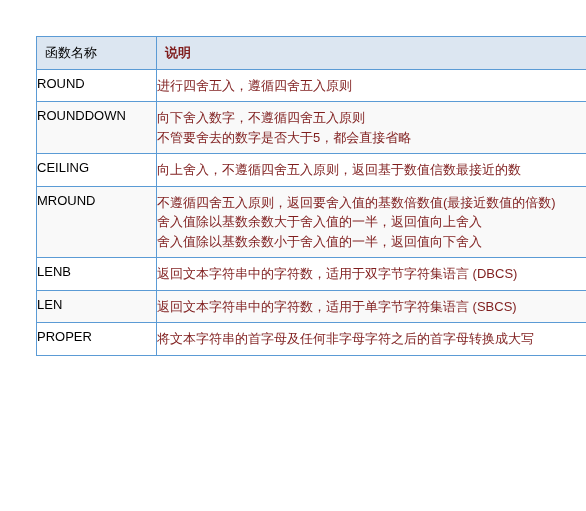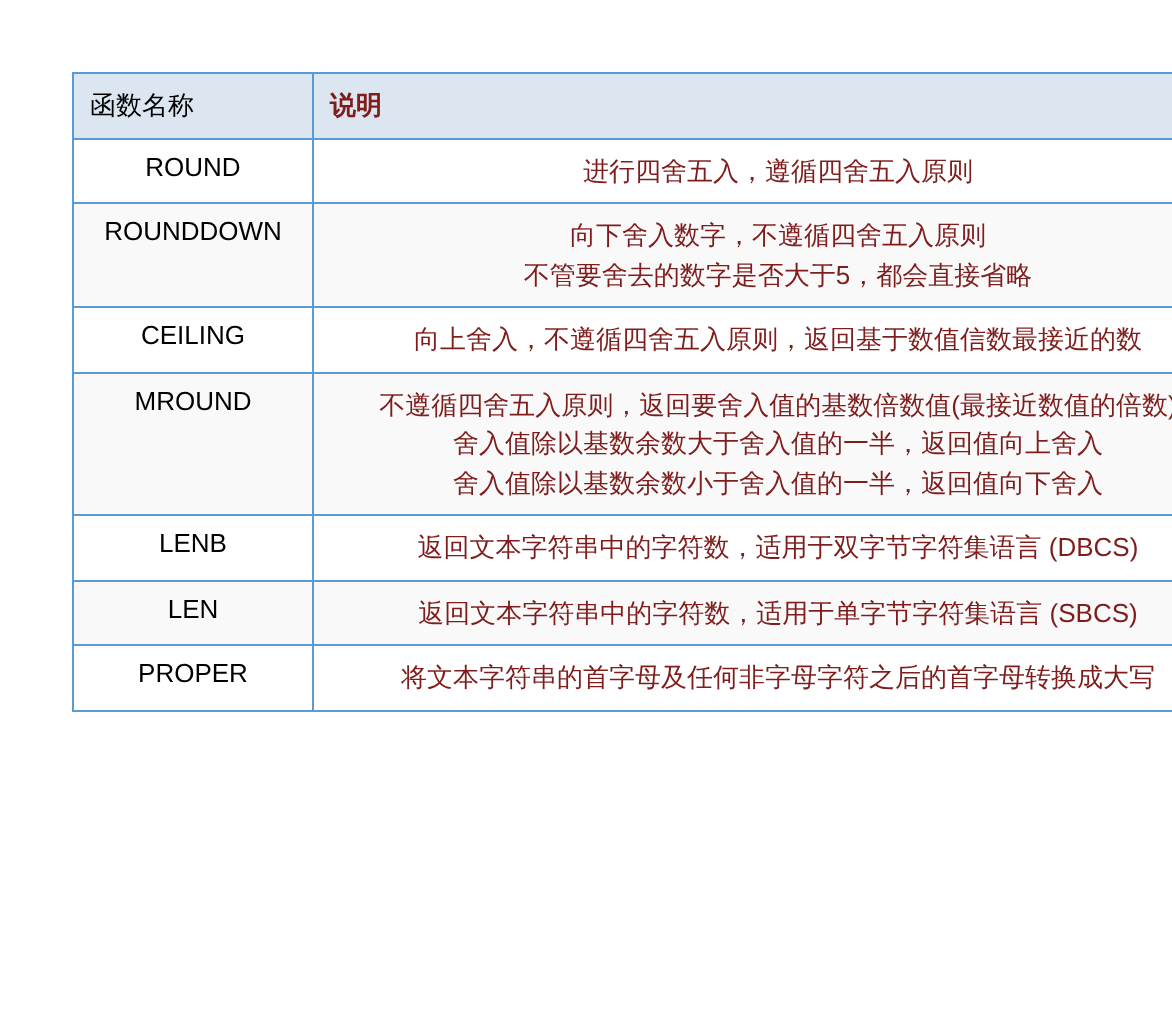--- a/index.html
+++ b/index.html
@@ -21,24 +21,23 @@
     th {
       background-color: #dce6f1;
       border: 1px solid #5b9bd5;
       padding: 6px 8px;
       text-align: left;
       font-weight: bold;
       color: #000;
     }
     td {
       border: 1px solid #5b9bd5;
-      padding: 6px 14px;
+      padding: 6px 0;
       vertical-align: top;
       color: #000;
-      text-align: center;
     }
     tr:nth-child(even) td {
       background-color: #f9f9f9;
     }
     tr:nth-child(odd) td {
       background-color: #ffffff;
     }
     .col-name {
       width: 120px;
       font-weight: normal;

